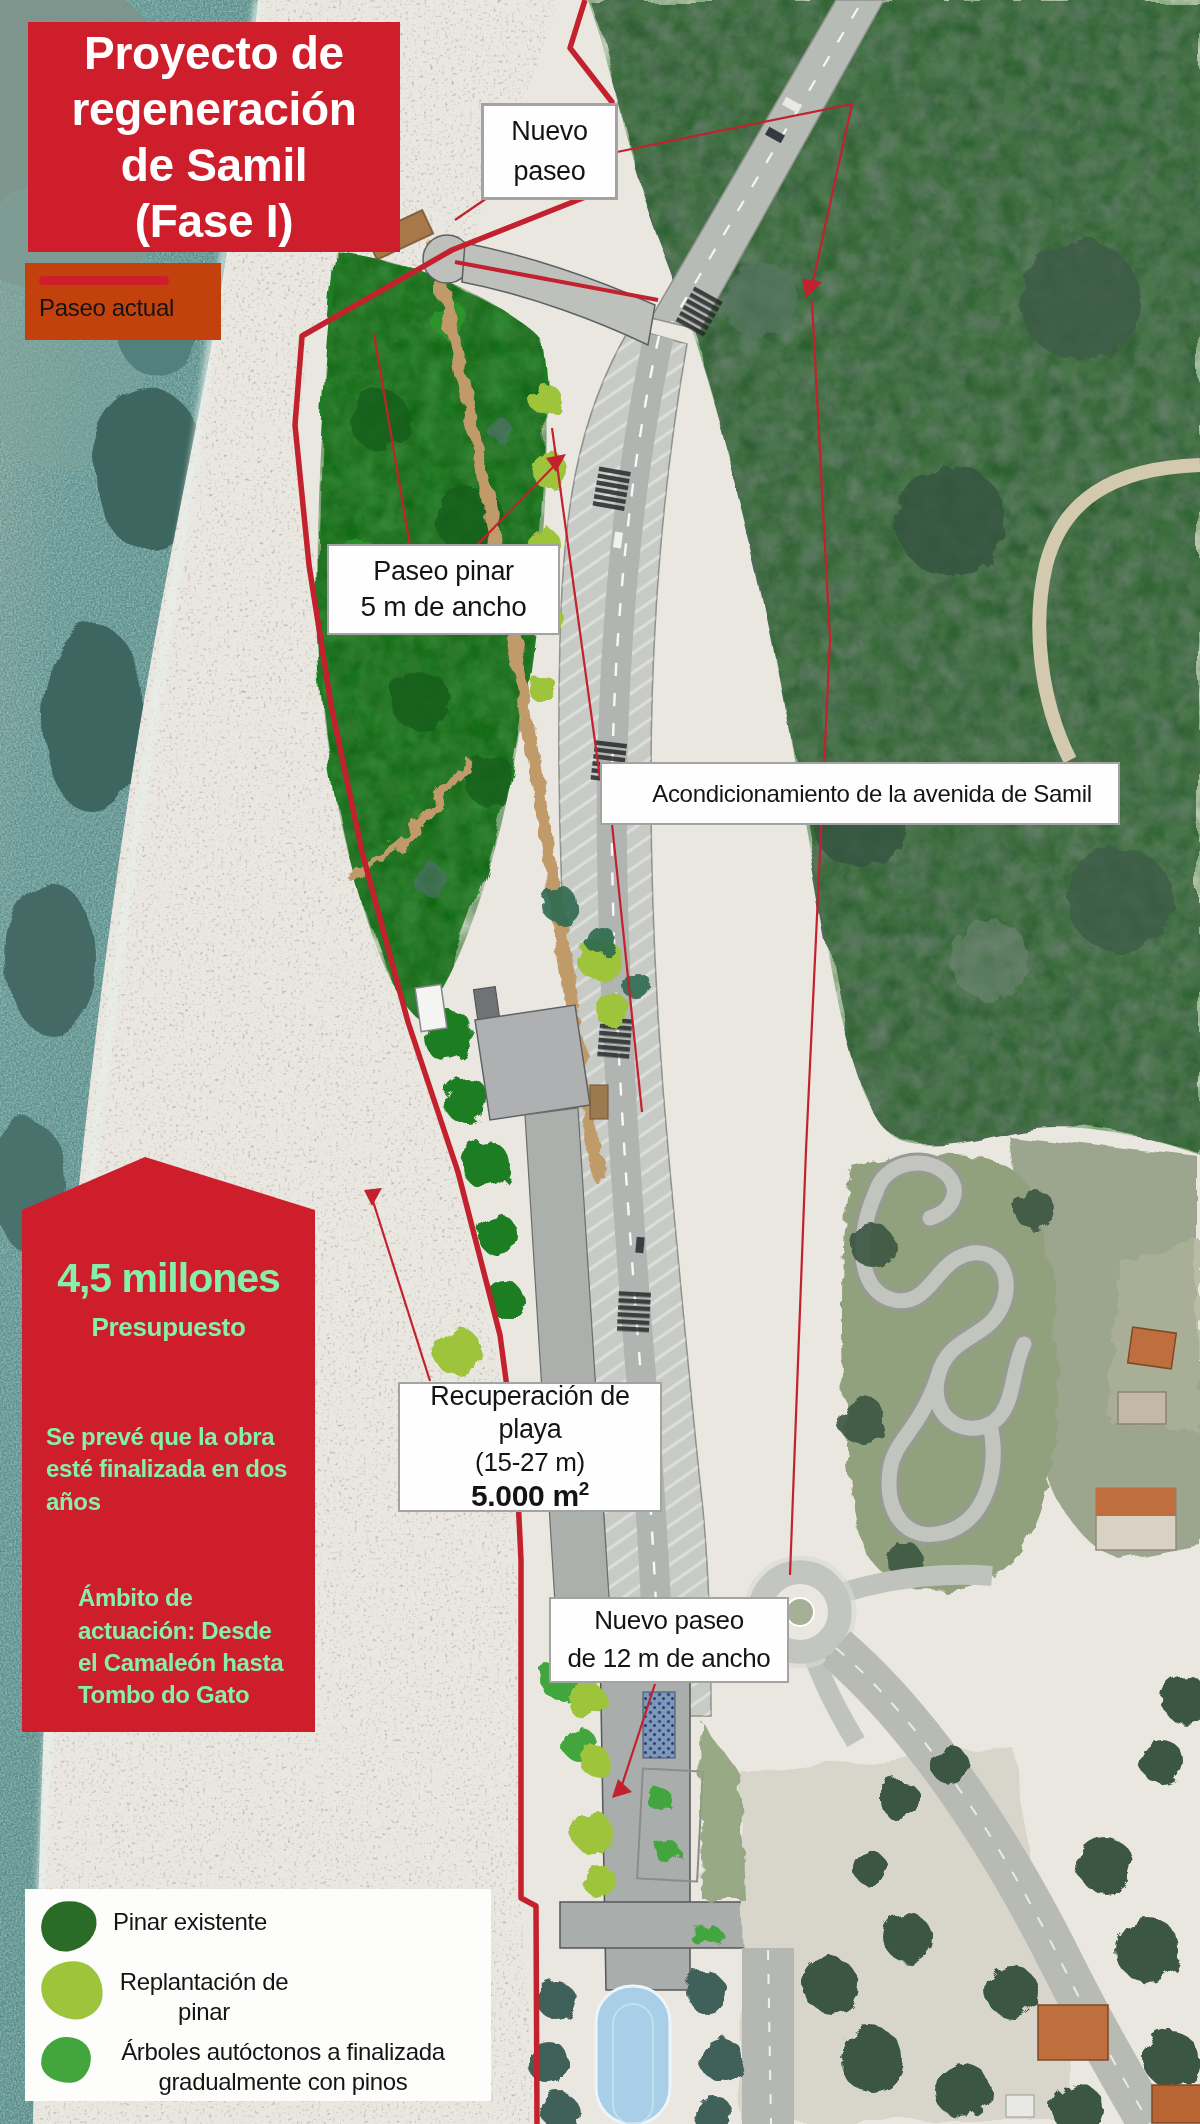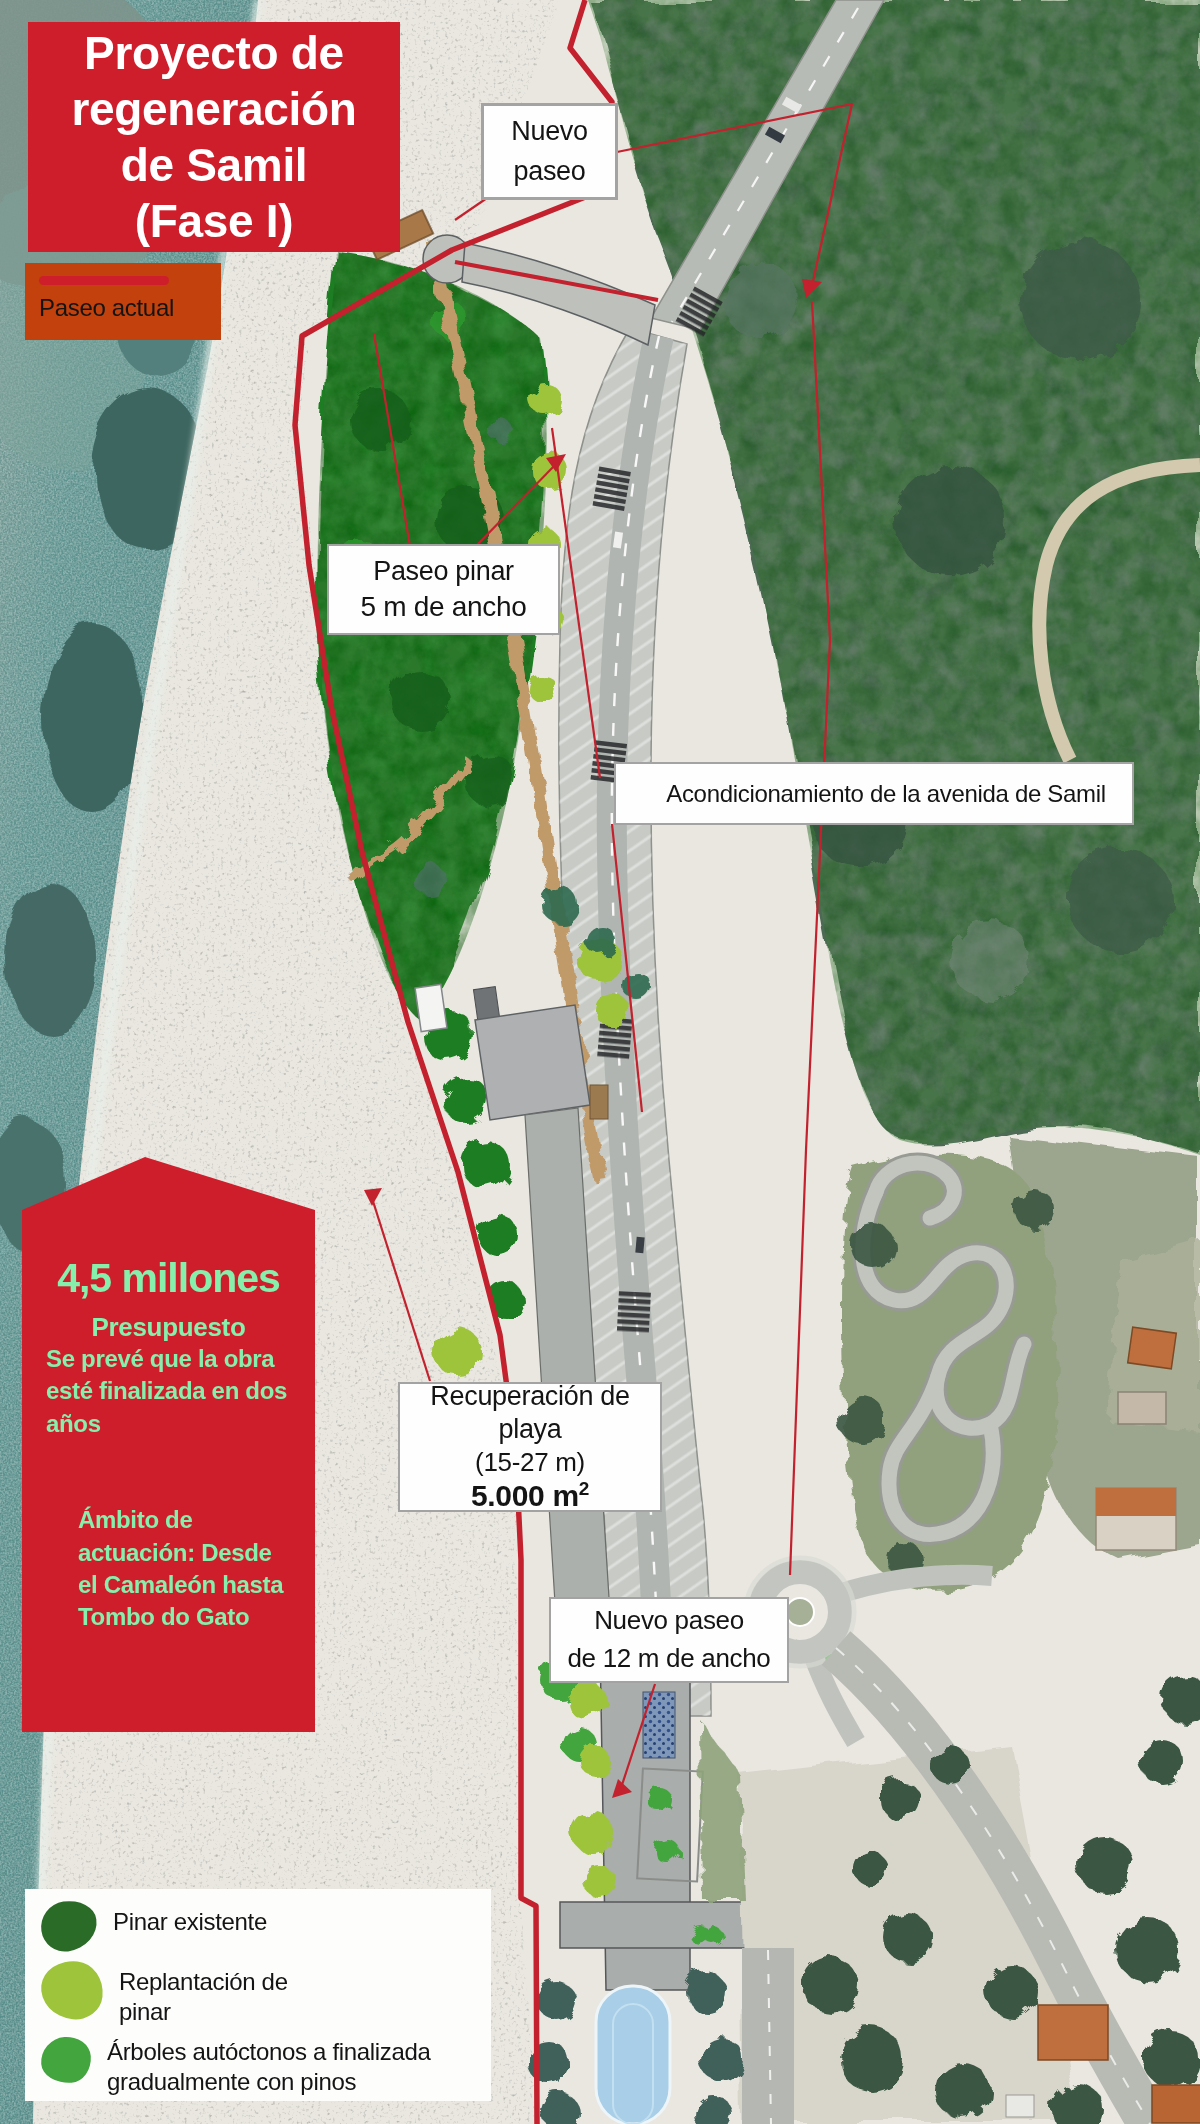--- a/index.html
+++ b/index.html
@@ -21,45 +21,45 @@
 
   #paseo-actual{position:absolute;left:25px;top:263px;width:196px;height:77px;background:#c2410c;
       box-sizing:border-box;padding:13px 14px;z-index:5;}
   #paseo-actual .line{width:130px;height:9px;border-radius:5px;background:#cf1e2b;}
   #paseo-actual .lbl{font-size:24px;color:#141414;margin-top:9px;}
 
   #nuevo-paseo-top{left:481px;top:103px;width:137px;height:97px;border-width:3px;}
   #nuevo-paseo-top .l1{font-size:27px;line-height:1.45;}
 
   #paseo-pinar{left:327px;top:544px;width:233px;height:91px;}
-  #acond{left:614px;top:762px;width:520px;height:63px;padding-left:24px;}
+  #acond{left:600px;top:762px;width:520px;height:63px;padding-left:24px;}
   #acond .l1{font-size:24px;}
 
   #recuperacion{left:398px;top:1382px;width:264px;height:130px;}
   #recuperacion .l1{font-size:27px;line-height:1.25;}
   #recuperacion .lm{font-size:26px;line-height:1.2;}
   #recuperacion .area{font-size:30px;font-weight:700;line-height:1.2;}
   #recuperacion sup{font-size:19px;}
 
   #np12{left:549px;top:1597px;width:240px;height:86px;}
   #np12 .l1{font-size:26px;line-height:1.45;}
 
   
   #budget{position:absolute;left:22px;top:1157px;width:293px;height:575px;background:#cf1e2b;
       color:#86efac;z-index:5;box-sizing:border-box;
       clip-path:polygon(0 53px,123px 0,100% 53px,100% 100%,0 100%);}
   #budget .amount{margin-top:98px;text-align:center;font-size:41px;font-weight:700;letter-spacing:-1px;}
   #budget .amount-label{text-align:center;font-size:26px;font-weight:700;margin-top:10px;}
-  #budget .para{padding:0 24px;font-size:24px;font-weight:700;line-height:1.35;text-align:left;}
+  #budget .para{margin-top:78px;padding:0 24px;font-size:24px;font-weight:700;line-height:1.35;text-align:left;}
   #budget .para2{margin-top:64px;padding:0 24px;font-size:24px;font-weight:700;line-height:1.35;text-align:left;margin-left:32px;}
 
   
   #tree-legend{position:absolute;left:25px;top:1889px;width:466px;height:212px;background:#fdfdfc;
       z-index:5;box-sizing:border-box;padding:12px 16px;}
-  .leg-row{display:flex;align-items:flex-start;gap:16px;}
+  .leg-row{display:flex;align-items:flex-start;gap:16px;text-align:center;}
   .leg-row+.leg-row{margin-top:10px;}
   .leg-label{font-size:24px;line-height:1.25;color:#141414;padding-top:6px;}
   .swatch{flex:0 0 auto;}
   .sw1{width:56px;height:50px;border-radius:46% 54% 58% 42%/52% 44% 56% 48%;transform:rotate(-8deg);}
   .sw2{width:62px;height:58px;border-radius:54% 46% 44% 56%/48% 56% 44% 52%;transform:rotate(6deg);}
   .sw3{width:50px;height:46px;border-radius:50% 50% 42% 58%/55% 45% 55% 45%;transform:rotate(-4deg);}
   .leg-row:nth-child(2) .leg-label{max-width:170px;}
   .leg-row:nth-child(3) .leg-label{max-width:352px;padding-top:0;}
 </style>
 </head>

